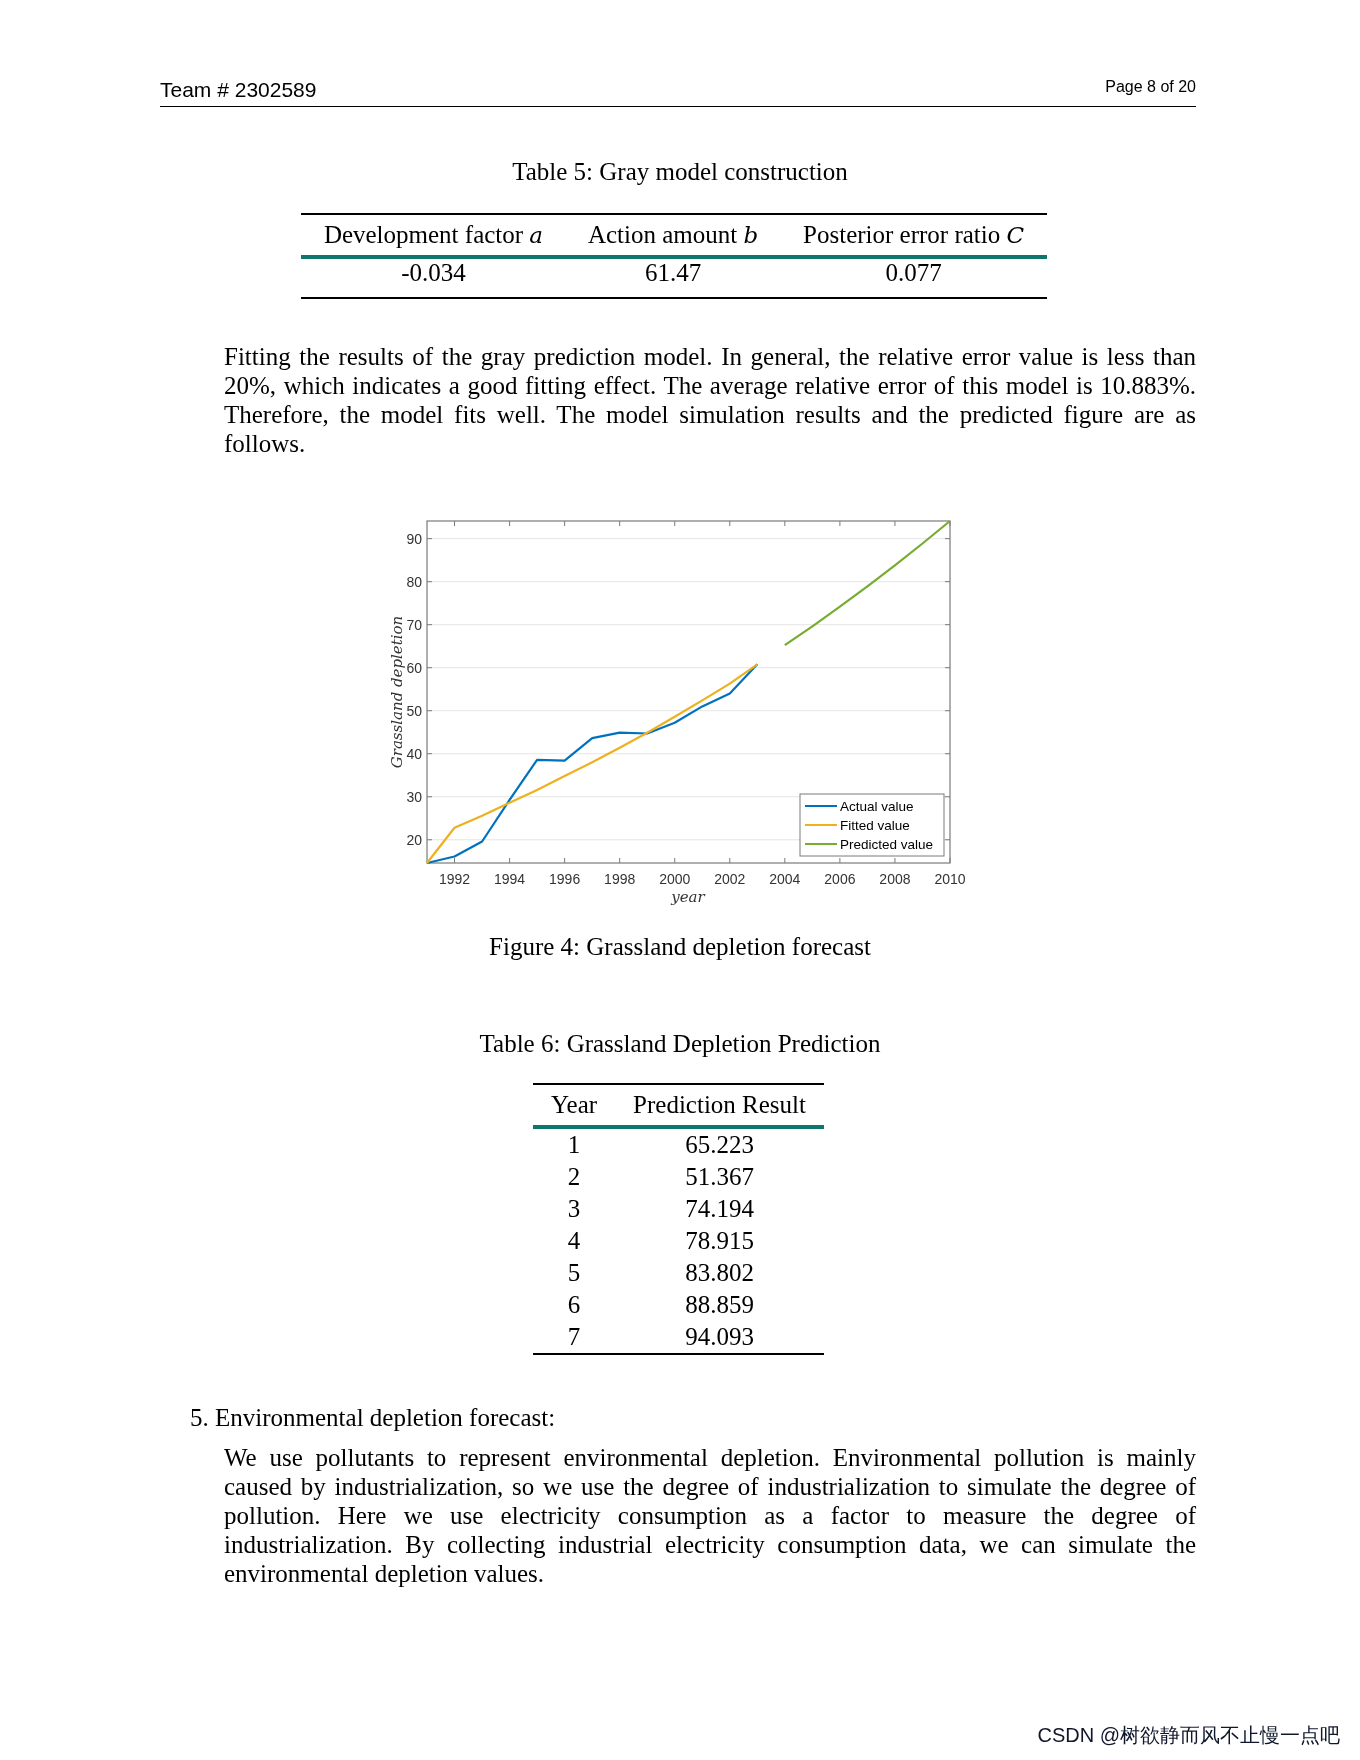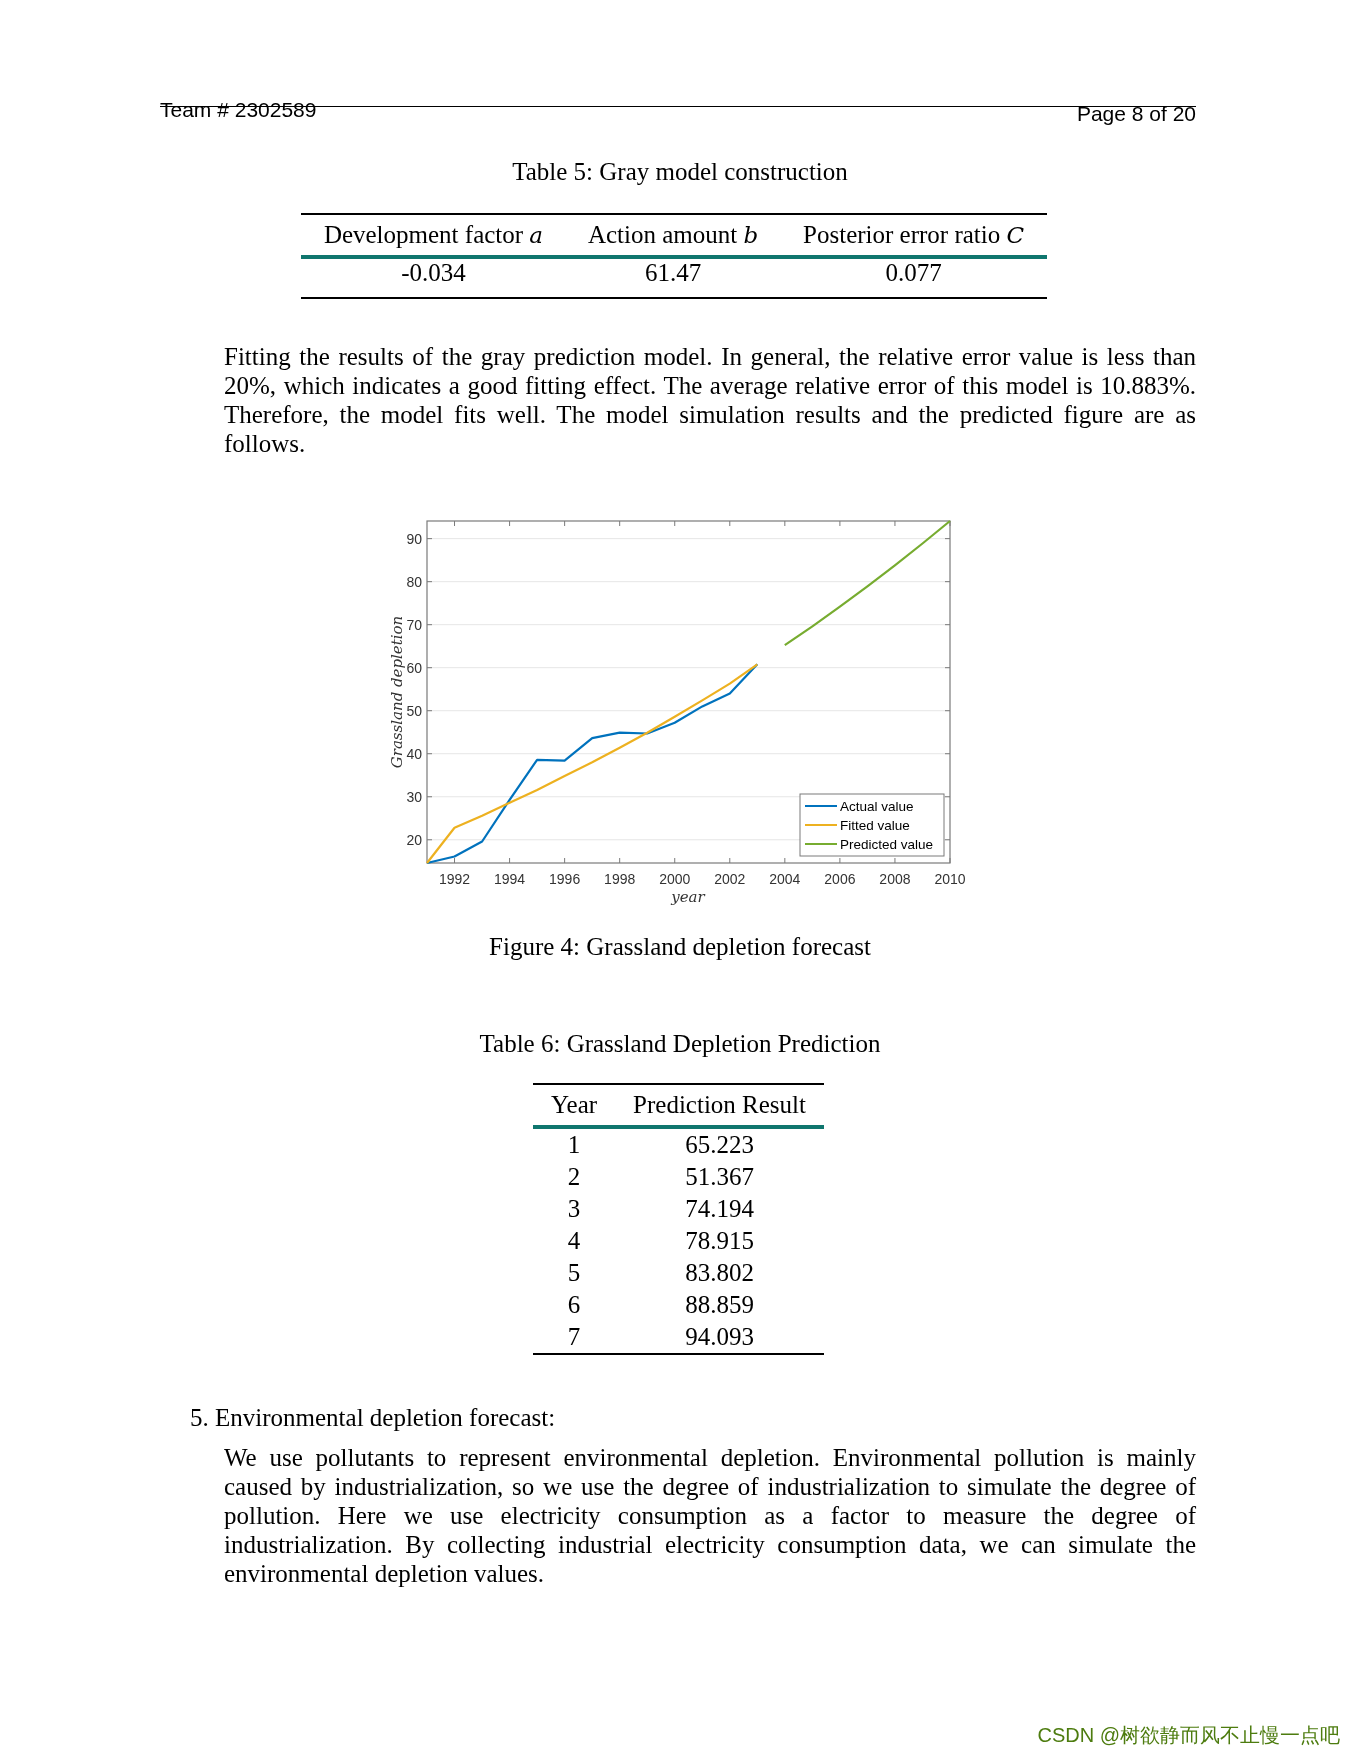--- a/index.html
+++ b/index.html
@@ -1,22 +1,22 @@
 <!DOCTYPE html>
 <html><head>
 <meta charset="utf-8">
 <style>
   html, body { margin: 0; padding: 0; background: #ffffff; }
   body { width: 1360px; height: 1760px; position: relative; overflow: hidden; color: #000; }
   .serif { font-family: "Liberation Serif", "DejaVu Serif", serif; }
   .sans { font-family: "Liberation Sans", "DejaVu Sans", sans-serif; }
 
   .header { position: absolute; left: 160px; top: 78px; width: 1036px; height: 28px; border-bottom: 1.5px solid #000; }
-  .header .left { position: absolute; left: 0; top: 0; font-size: 21px; margin-top: 20px; }
-  .header .right { position: absolute; right: 0; top: 0; font-size: 21px; margin-top: 24px; }
+  .header .left { position: absolute; left: 0; top: 0; font-size: 21px; }
+  .header .right { position: absolute; right: 0; top: 0; font-size: 16px; }
 
   .caption { position: absolute; left: 0; width: 1360px; text-align: center; font-size: 25px; }
 
   table.booktabs { border-collapse: collapse; position: absolute; font-size: 25px; }
   table.booktabs th, table.booktabs td { font-weight: normal; padding: 0 18px; text-align: center; white-space: nowrap; }
   table.booktabs thead tr { border-top: 2px solid #000; border-bottom: 4px solid #0f766e; }
   table.booktabs tbody tr:last-child { border-bottom: 2px solid #000; }
   table.booktabs i { font-family: "DejaVu Serif", serif; font-size: 23px; }
 
   #t5 { left: 301px; top: 213px; width: 746px; }
@@ -25,21 +25,21 @@
 
   #t6 { left: 533px; top: 1083px; width: 284px; }
   #t6 th { height: 40px; }
   #t6 td { height: 32px; line-height: 32px; }
   #t6 td:first-child { width: 50px; }
 
   .para { position: absolute; left: 224px; width: 972px; font-size: 25px; line-height: 29px; text-align: justify; }
   .listhead { position: absolute; left: 190px; font-size: 25px; }
 
   #figure { position: absolute; left: 380px; top: 510px; width: 600px; height: 400px; }
-  .watermark { position: absolute; right: 20px; top: 1722px; font-size: 20px; color: #4d7c0f; }
+  .watermark { position: absolute; right: 20px; top: 1722px; font-size: 20px; color: #0f172a; }
 </style>
 </head>
 <body>
 
 <div class="header sans">
   <span class="left">Team # 2302589</span>
   <span class="right">Page 8 of 20</span>
 </div>
 
 <div class="caption serif" style="top:158px;">Table 5: Gray model construction</div>

